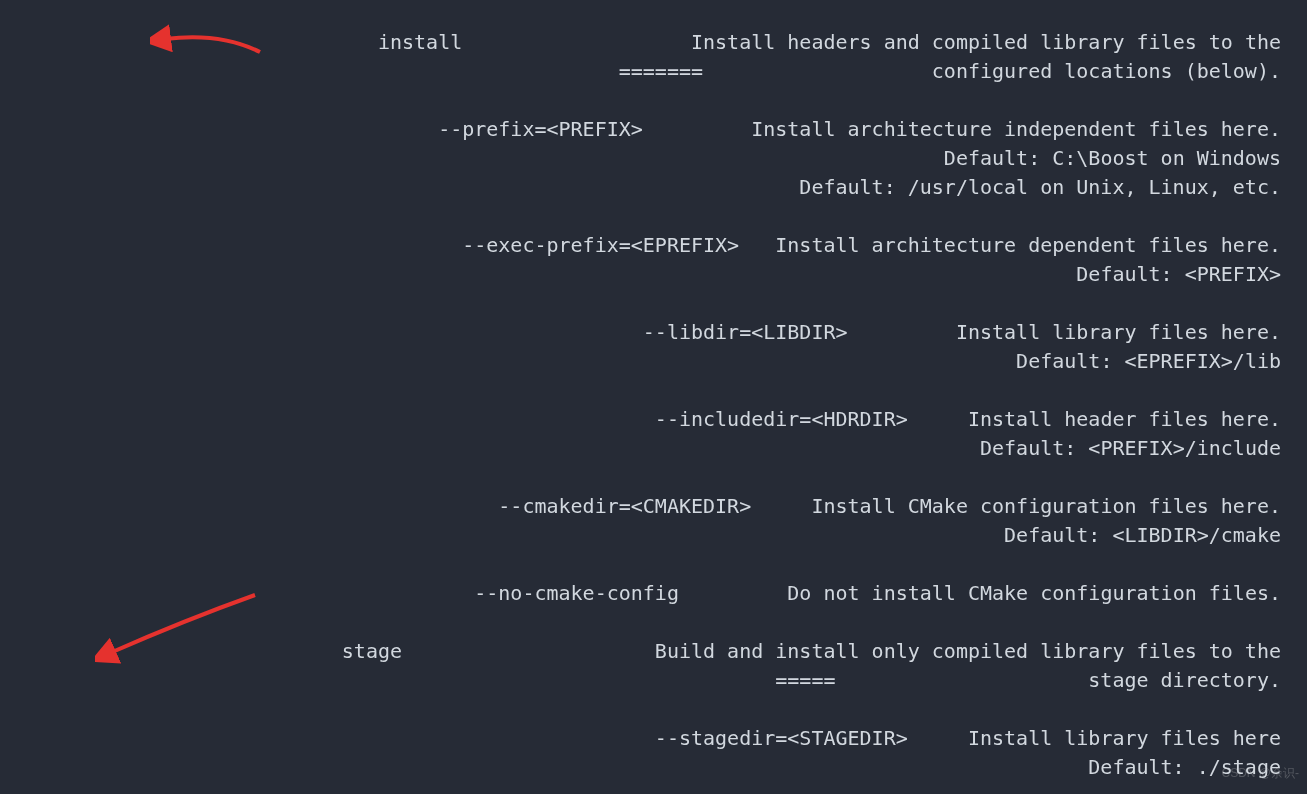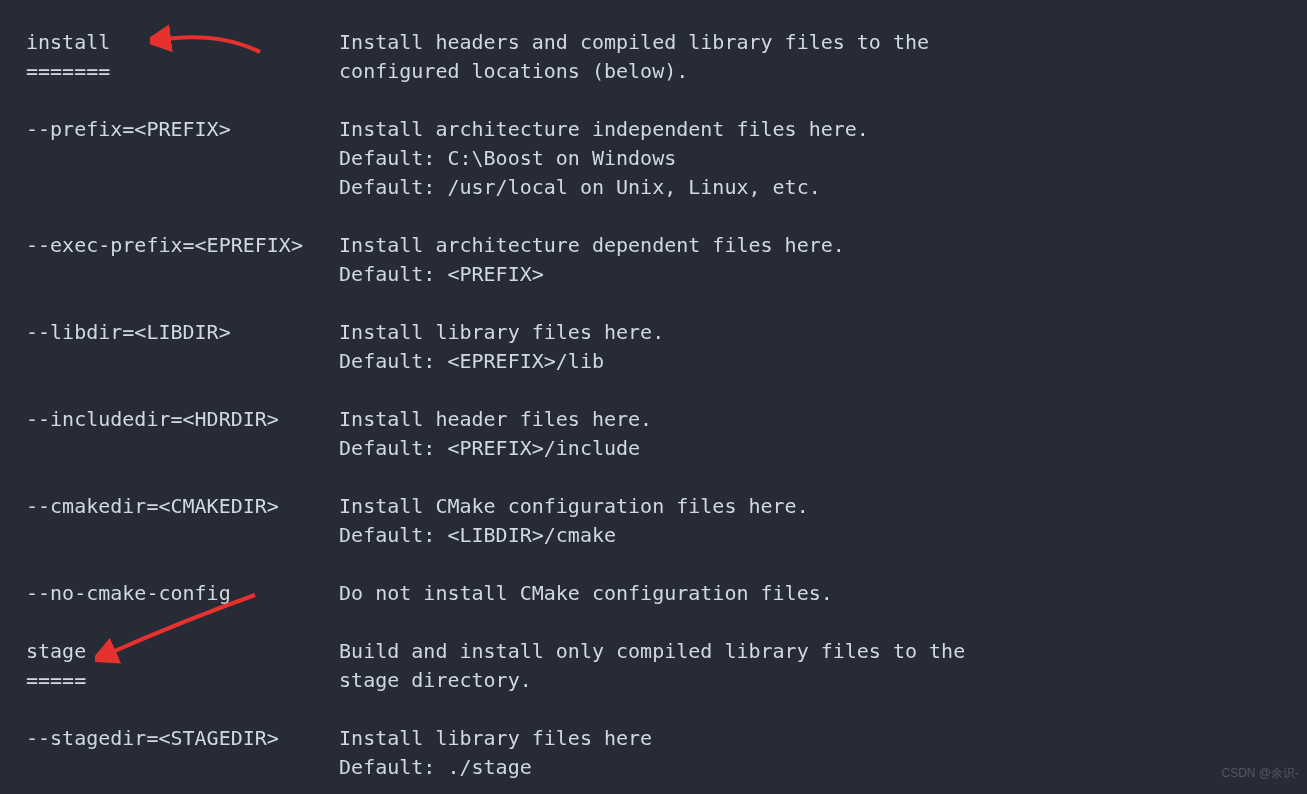--- a/index.html
+++ b/index.html
@@ -8,21 +8,21 @@
       color: #d2d8df;
       font-family: "Consolas", "Monaco", "Courier New", monospace;
       font-size: 20px;
       line-height: 29px;
       padding: 28px 26px;
       width: 1307px;
       height: 794px;
       overflow: hidden;
       position: relative;
     }
-    .line { white-space: pre; }
+    .line { white-space: pre; text-align: right; }
     .watermark {
       position: absolute;
       right: 8px;
       bottom: 6px;
       color: rgba(220,220,220,0.25);
       font-size: 12px;
       font-family: Arial, sans-serif;
       white-space: pre;
     }
     .arrow {

